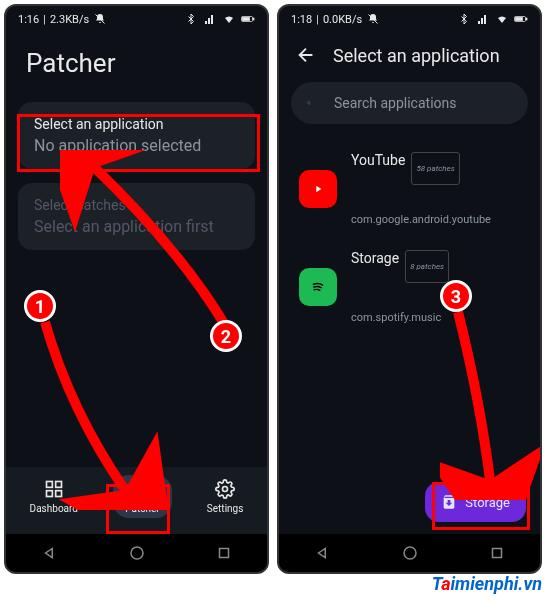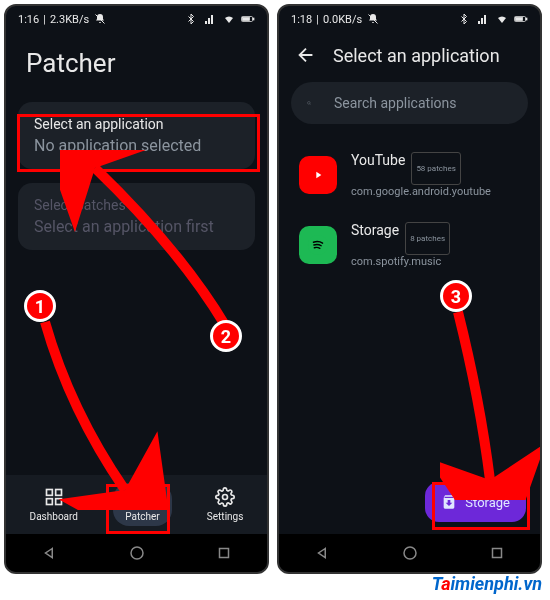--- a/index.html
+++ b/index.html
@@ -27,24 +27,24 @@
     .search-input { background: transparent; border: none; color: #8b949e; font-size: 14px; flex: 1; outline: none; }
     .search-input::placeholder { color: #8b949e; }
     
     .app-item { display: flex; align-items: center; padding: 12px 20px; gap: 14px; }
     .app-icon { width: 38px; height: 38px; border-radius: 10px; display: flex; align-items: center; justify-content: center; flex-shrink: 0; }
     .app-icon.youtube { background: #ff0000; }
     .app-icon.spotify { background: #1db954; }
     .app-info { flex: 1; min-width: 0; }
     .app-name-row { display: flex; align-items: flex-start; gap: 6px; }
     .app-name { font-size: 14px; color: #e8e8e8; }
-    .app-badge { font-size: 8px; color: #8b949e; border: 1px solid #444; border-radius: 3px; padding: 11px 4px; }
-    .app-package { font-size: 11px; color: #8b949e; overflow: hidden; text-overflow: ellipsis; white-space: nowrap; }
-    
-    .bottom-nav { margin-top: auto; background: #161b22; display: flex; justify-content: space-around; padding: 8px 0 8px; }
+    .app-badge { font-size: 8px; color: #8b949e; border: 1px solid #444; border-radius: 3px; padding: 11px 4px; font-style: italic; }
+    .app-package { font-size: 11px; color: #8b949e; overflow: hidden; text-overflow: ellipsis; white-space: nowrap; margin-top: 28px; }
+    
+    .bottom-nav { margin-top: auto; background: #161b22; display: flex; justify-content: space-around; padding: 8px 0 16px; }
     .nav-item { display: flex; flex-direction: column; align-items: center; gap: 4px; padding: 4px 12px; border-radius: 16px; }
     .nav-item.active { background: #2d3748; }
     .nav-icon { color: #e8e8e8; }
     .nav-label { font-size: 10px; color: #e8e8e8; }
     
     .android-nav { background: #000; display: flex; justify-content: space-around; align-items: center; padding: 10px 0; }
     .android-nav-btn { color: #888; }
     
     .fab { position: absolute; bottom: 50px; right: 14px; background: #6d28d9; border-radius: 14px; padding: 12px 16px; display: flex; align-items: center; gap: 8px; color: #e0e6ff; font-size: 13px; }
     

